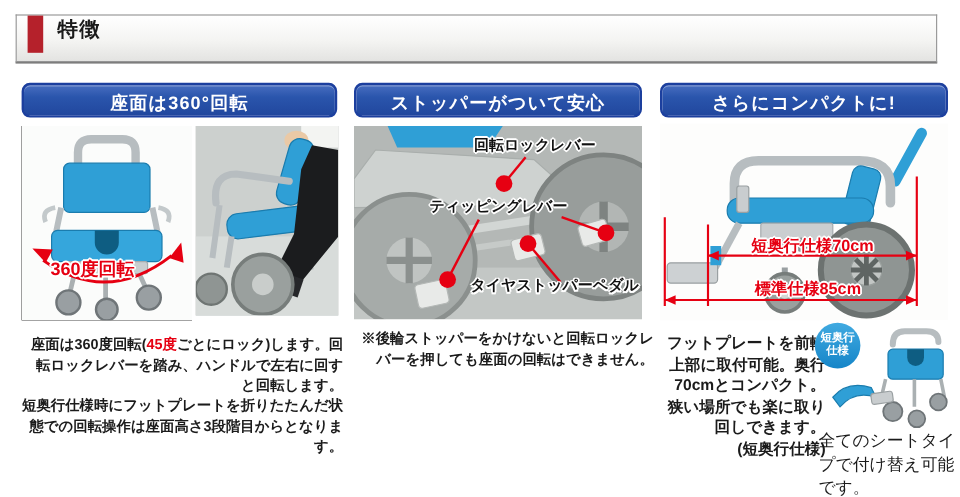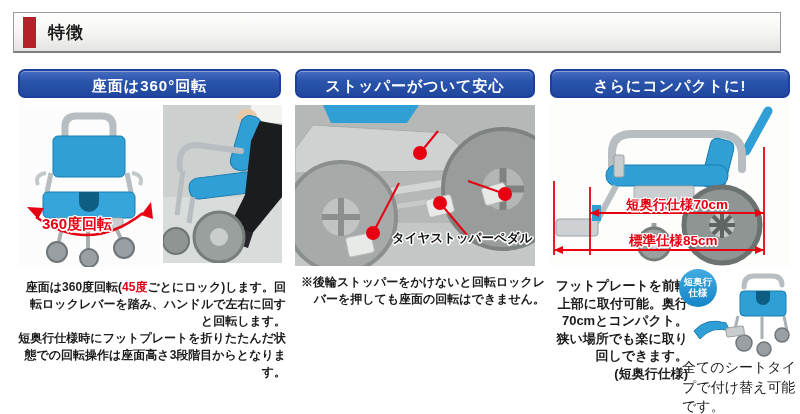--- a/index.html
+++ b/index.html
@@ -5,21 +5,21 @@
   * { margin:0; padding:0; box-sizing:border-box; }
   html,body { background:#ffffff; }
   body { font-family:"Liberation Sans", sans-serif; }
   .page { position:relative; width:800px; height:414px; background:#ffffff; overflow:hidden; }
   .abs { position:absolute; }
 
   
   .title-box { left:13px; top:12px; width:768px; height:41px;
     border:1px solid #9a9a9a; border-bottom:2px solid #7d7d7d;
     background:linear-gradient(180deg,#ffffff 0%,#f4f4f2 55%,#e3e3e1 100%);
-    display:flex; align-items:center; }
+    display:flex; align-items:flex-start; }
   .red-bar { width:13px; height:31px; background:#b5212b; margin-left:9px; }
   .page-title { font-size:17px; font-weight:bold; color:#1a1a1a; margin-left:12px; letter-spacing:1px; }
 
   
   .feature-bar { height:29px; border:2px solid #1c3f9e; border-radius:7px;
     background:linear-gradient(180deg,#476dc0 0%,#2a55ac 40%,#21479e 100%);
     box-shadow:inset 0 1px 0 rgba(255,255,255,.35);
     color:#ffffff; font-weight:bold; font-size:15px; letter-spacing:1px;
     display:flex; align-items:flex-end; justify-content:center; }
   #bar1 { left:18px;  top:69px; width:263px; }
@@ -148,20 +148,22 @@
         <line x1="78" y1="128" x2="104" y2="78"></line>
         <line x1="145" y1="98" x2="172" y2="130"></line>
       </g>
       <g fill="#e60012">
         <circle cx="125" cy="48" r="7"></circle>
         <circle cx="210" cy="89" r="7"></circle>
         <circle cx="78" cy="128" r="7"></circle>
         <circle cx="145" cy="98" r="7"></circle>
       </g>
     </svg>
+    <span class="anno-label outline" style="left:100px;top:8px">回転ロックレバー</span>
+    <span class="anno-label outline" style="left:63px;top:59px">ティッピングレバー</span>
     <span class="anno-label outline" style="left:97px;top:125px">タイヤストッパーペダル</span>
   </div>
 
   <div class="abs photo" id="photo4">
     <svg width="240" height="164" viewBox="0 0 240 164">
       <rect width="240" height="164" fill="#fdfdfc"></rect>
       <path d="M196 48 L218 8" stroke="#2f9fd6" stroke-width="9" stroke-linecap="round"></path>
       <path d="M62 66 V50 Q62 31 82 31 H166 Q192 31 192 52 V66" fill="none" stroke="#b7bdc0" stroke-width="8" stroke-linecap="round"></path>
       <g transform="rotate(14 168 60)">
           <rect x="156" y="36" width="24" height="50" rx="7" fill="#2f9fd6" stroke="#1a7cae"></rect>

